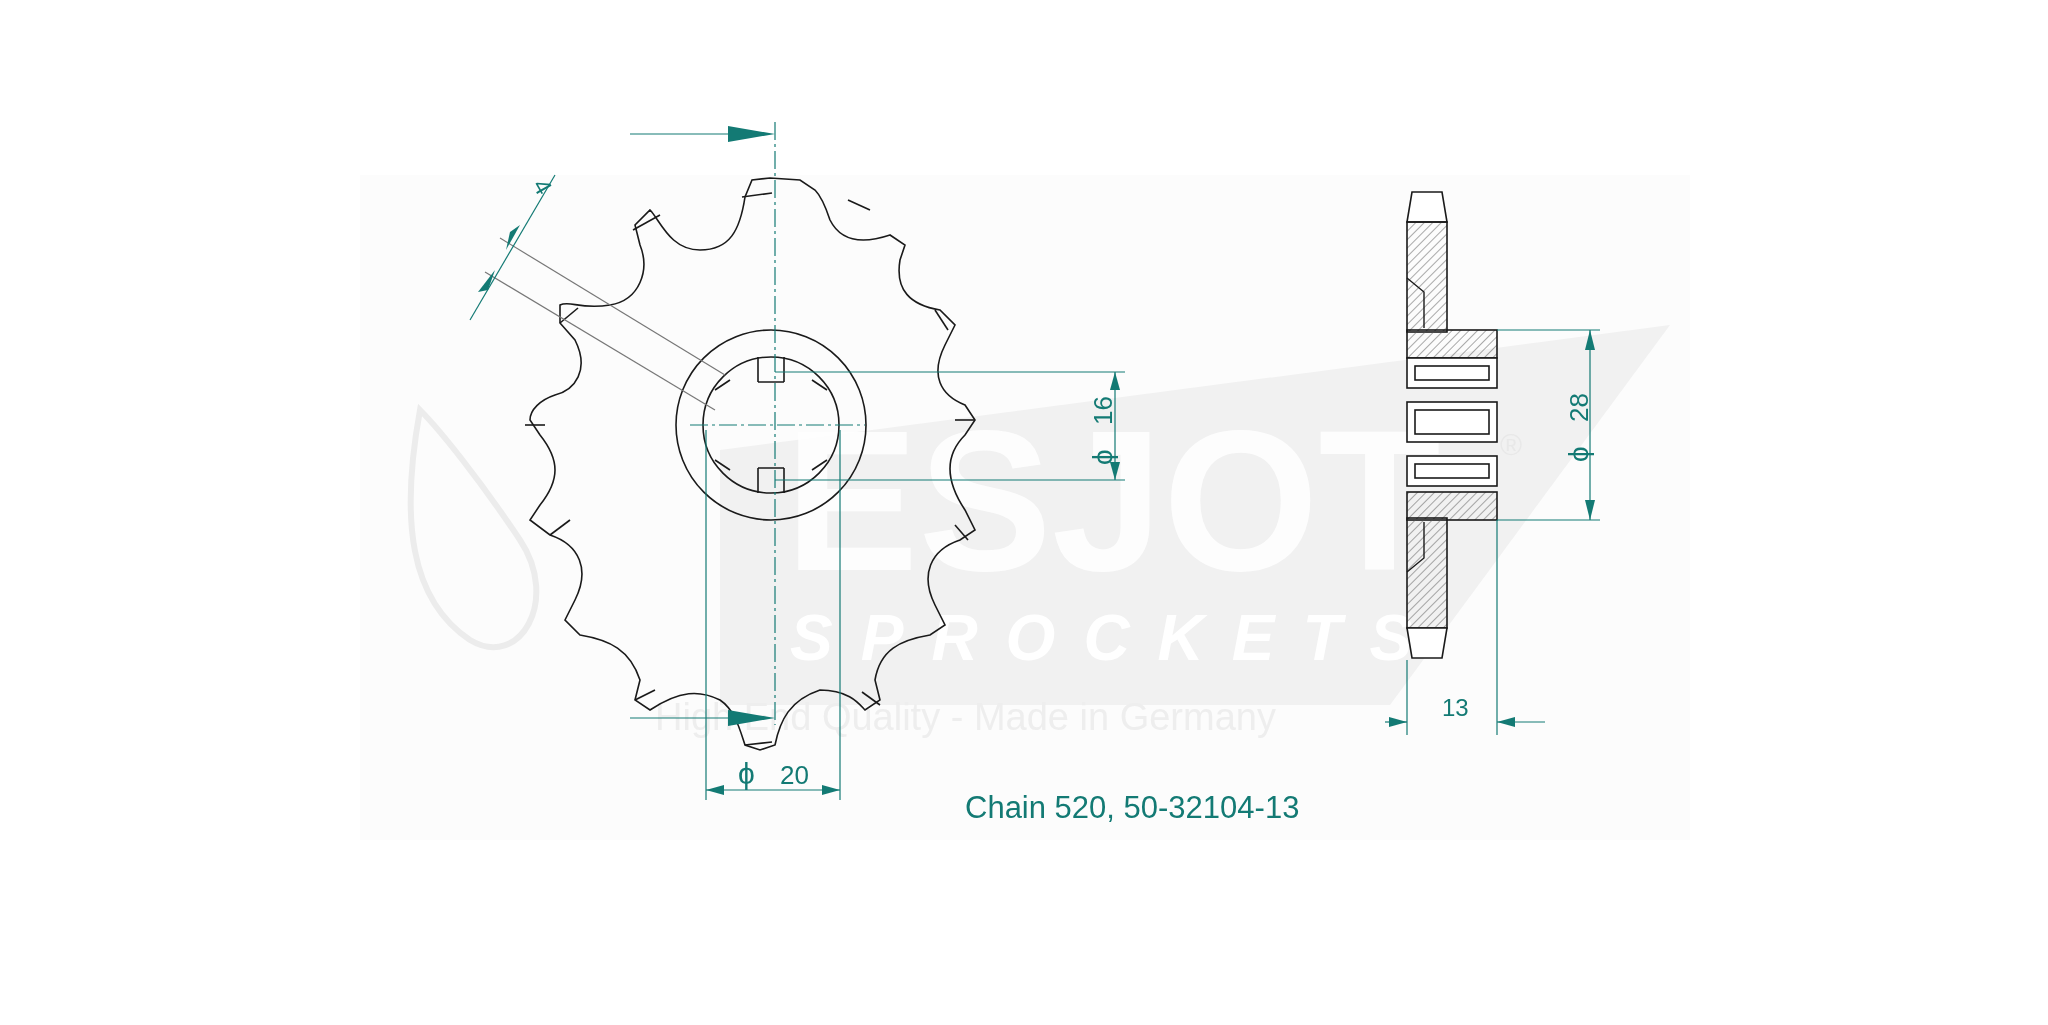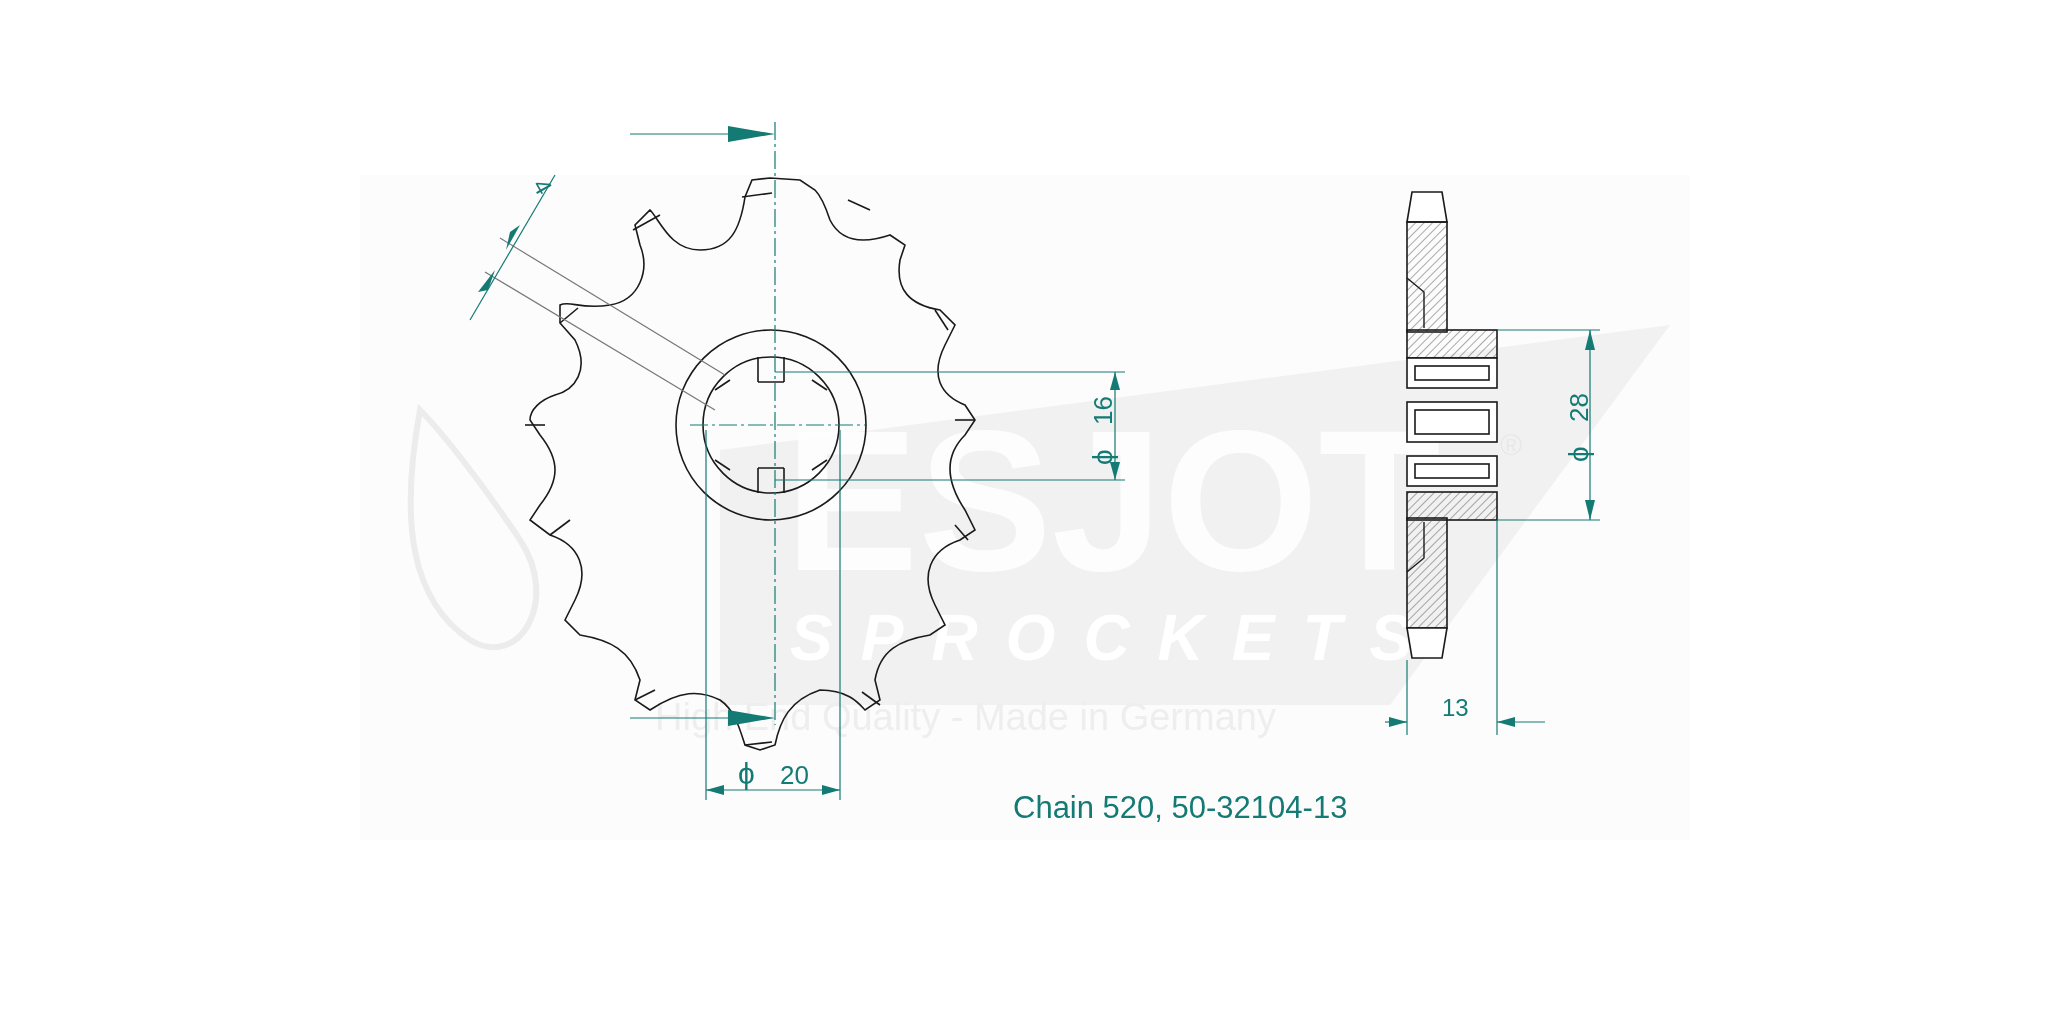--- a/index.html
+++ b/index.html
@@ -1,19 +1,19 @@
 <!DOCTYPE html>
 <html><head>
   <meta charset="utf-8">
   <style>
     html, body { margin: 0; padding: 0; background: #ffffff; }
     body { width: 2048px; height: 1025px; position: relative; overflow: hidden; font-family: "Liberation Sans", sans-serif; }
     .panel { position: absolute; left: 360px; top: 175px; width: 1330px; height: 665px; background: #fcfcfc; }
     svg.drawing { position: absolute; left: 0; top: 0; }
-    .caption { position: absolute; left: 965px; top: 790px; font-family: "Liberation Sans", sans-serif; font-size: 31px; color: #137a74; white-space: nowrap; margin-left: 48px; }
+    .caption { position: absolute; left: 965px; top: 790px; font-family: "Liberation Sans", sans-serif; font-size: 31px; color: #137a74; white-space: nowrap; }
   </style>
 </head>
 <body>
 
 <div class="panel"></div>
 
 <svg class="drawing" width="2048" height="1025" viewBox="0 0 2048 1025">
   <defs>
     <pattern id="hatch" patternUnits="userSpaceOnUse" width="6" height="6" patternTransform="rotate(45)">
       <line x1="0" y1="0" x2="0" y2="6" stroke="#555" stroke-width="1"></line>

